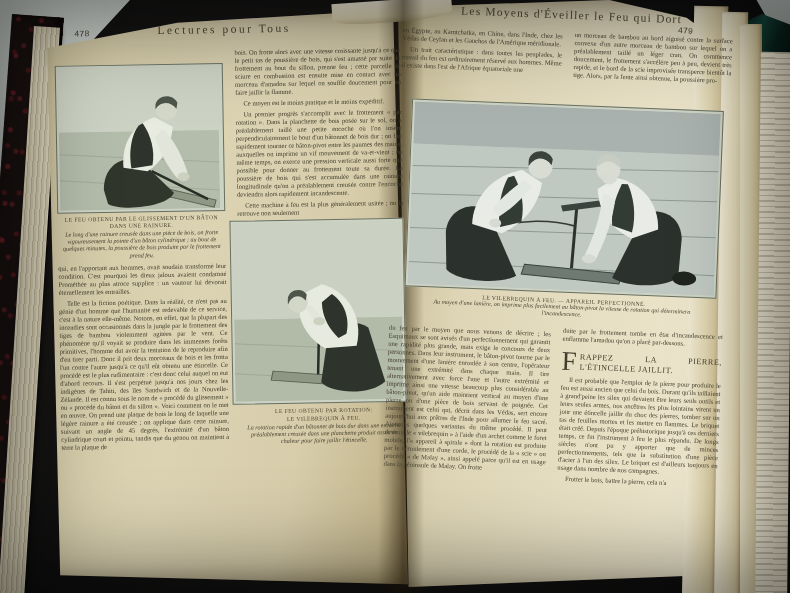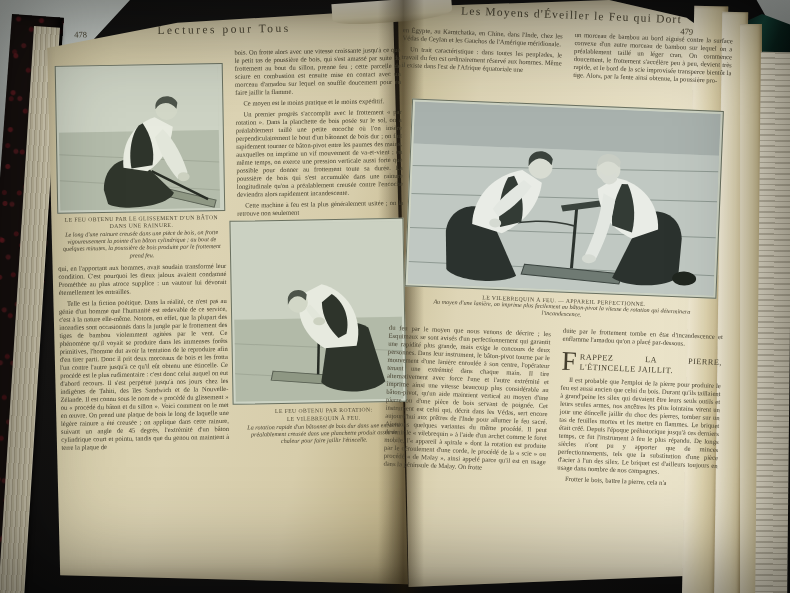--- a/index.html
+++ b/index.html
@@ -65,21 +65,21 @@
         linear-gradient(90deg,#efe9d5,#e9e2cb);}
   .vignette{position:absolute;inset:0;pointer-events:none;
       box-shadow:inset 0 0 90px 18px rgba(0,0,0,.5);}
 
   
   .lp-content{position:absolute;left:48px;top:26px;width:352px;height:556px;
       transform:rotate(-1deg);transform-origin:top left;color:#45402f;}
   .rp-content{position:absolute;left:402px;top:2px;width:340px;height:580px;
       transform:rotate(2.3deg);transform-origin:top left;color:#474130;}
   .pg-header{position:relative;height:18px;text-align:center;font-size:11.5px;letter-spacing:2.5px;color:#4c4634;}
-  .pg-num{position:absolute;font-size:8.5px;letter-spacing:0;}
+  .pg-num{position:absolute;font-size:8.5px;letter-spacing:0;font-family:Liberation Mono, monospace;}
   .col{position:absolute;text-align:justify;font-size:6.6px;line-height:8px;}
   .col p{margin:0 0 3px 0;text-indent:8px;}
   .col p.noindent{text-indent:0;}
   .figure{border:1px solid #6a705f;background:#cdd3c4;padding:2px;}
   .figure svg{display:block;}
   .cap-title{font-size:5.7px;line-height:7px;text-align:center;letter-spacing:.4px;color:#4c4634;margin:3px 4px 1px;}
   .cap-legend{font-size:6.1px;line-height:7.2px;text-align:center;font-style:italic;color:#4a4433;margin:1px 2px 4px;}
   .sec-head{margin:6px 0 4px;}
   .dropcap{float:left;font-size:27px;line-height:24px;padding-right:3px;color:#443e2d;}
   .sec-title{font-size:8.2px;line-height:10px;letter-spacing:.5px;color:#443e2d;padding-top:3px;}

